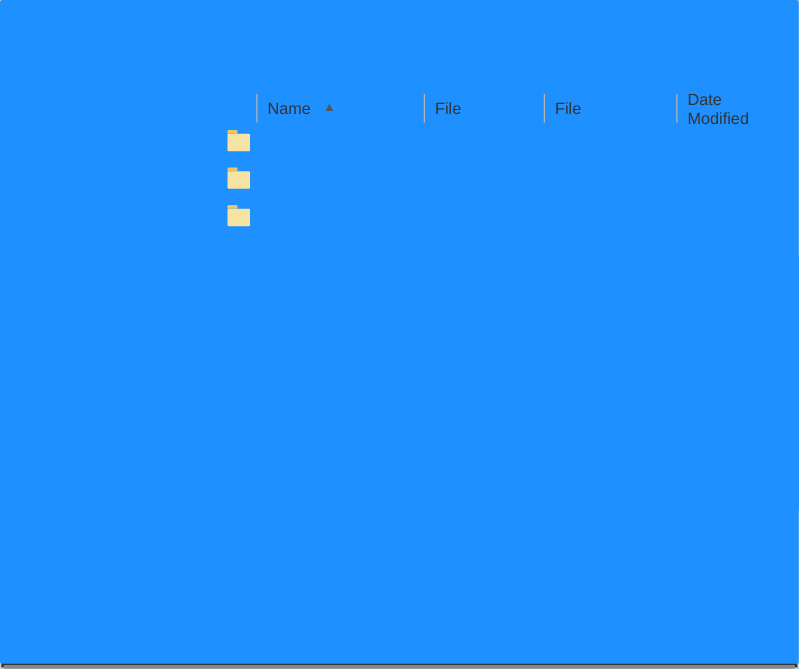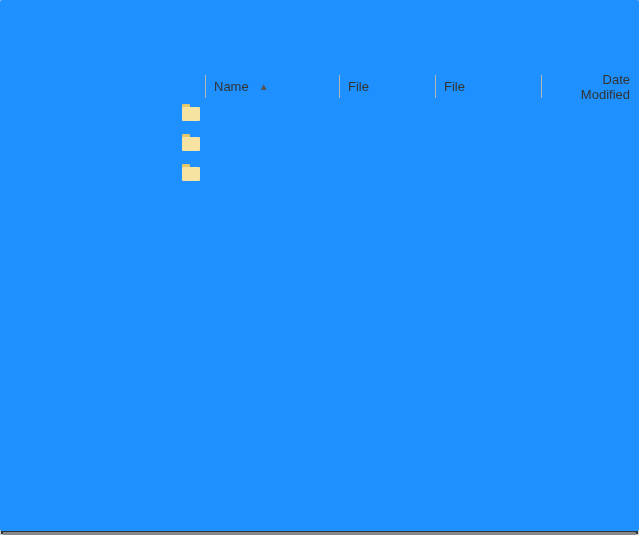--- a/index.html
+++ b/index.html
@@ -26,21 +26,21 @@
     .sidebar-item { height: 30px; display: flex; align-items: center; padding: 0 10px; gap: 8px; cursor: pointer; margin-bottom: 10px; }
     .sidebar-item.selected { background: #E0E0E0; }
     .icon-forev { width: 16px; height: 16px; position: relative; }
     .icon-forev::before { content:""; position:absolute; left:3px; top:0; width:10px; height:16px; background:#D4A017; border-radius:5px 5px 3px 3px; }
     .icon-lib { width: 16px; height: 14px; position: relative; }
     .icon-lib::before { content:""; position:absolute; inset:0; background: linear-gradient(#FF9933 50%, #3399FF 50%); border-radius:2px; }
 
     .file-pane { flex: 1; display: flex; flex-direction: column; background: #F7F8F9; }
     .header-row { display: flex; height: 24px; border-bottom: 1px solid #b5b5b5; background: #fde047; font-size: 13px; color: #333; }
     .hcell { border-right: 1px solid #b5b5b5; display: flex; align-items: center; padding: 0 8px; position: relative; cursor: pointer; }
-    .hcell:last-child { border-right: none; text-align: right; }
+    .hcell:last-child { border-right: none; }
     .hcell.spacer { width: 50px; border-right: 1px solid #b5b5b5; padding: 0; }
     .hcell.name { width: 134px; }
     .hcell.size { width: 96px; }
     .hcell.type { width: 106px; }
     .hcell.date { flex: 1; }
     .sort-caret { margin-left: 10px; color: #555; font-size: 10px; }
 
     .rows { flex: 1; overflow: auto; }
     .row { display: flex; height: 30px; align-items: center; font-size: 13px; color: #222; }
     .cell-check { width: 20px; display:flex; justify-content:center; padding-left: 6px; }

